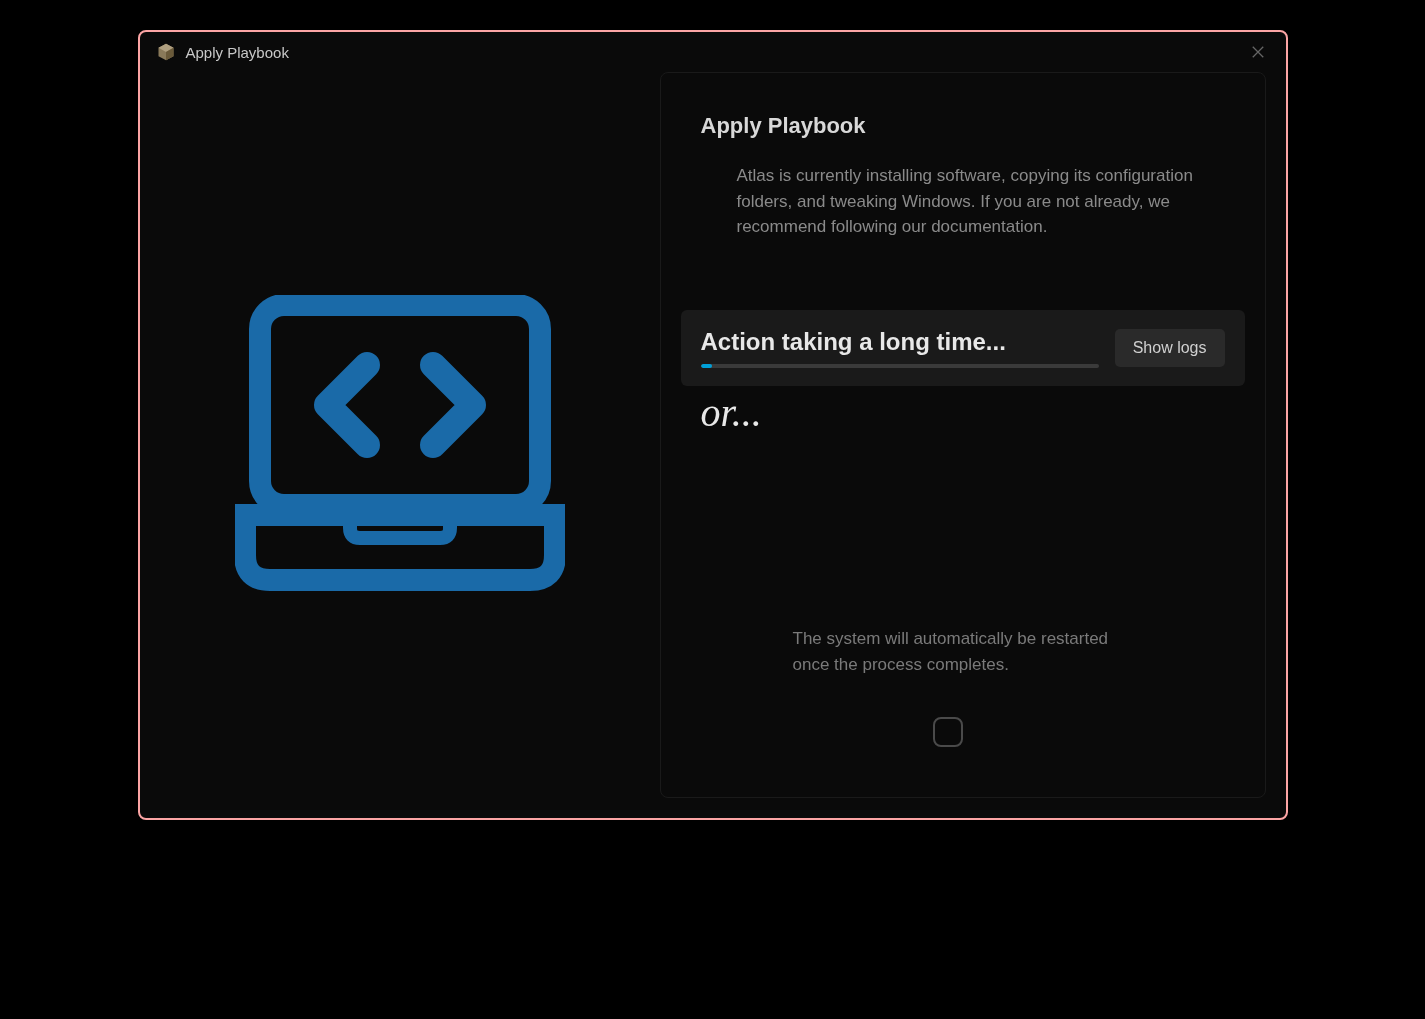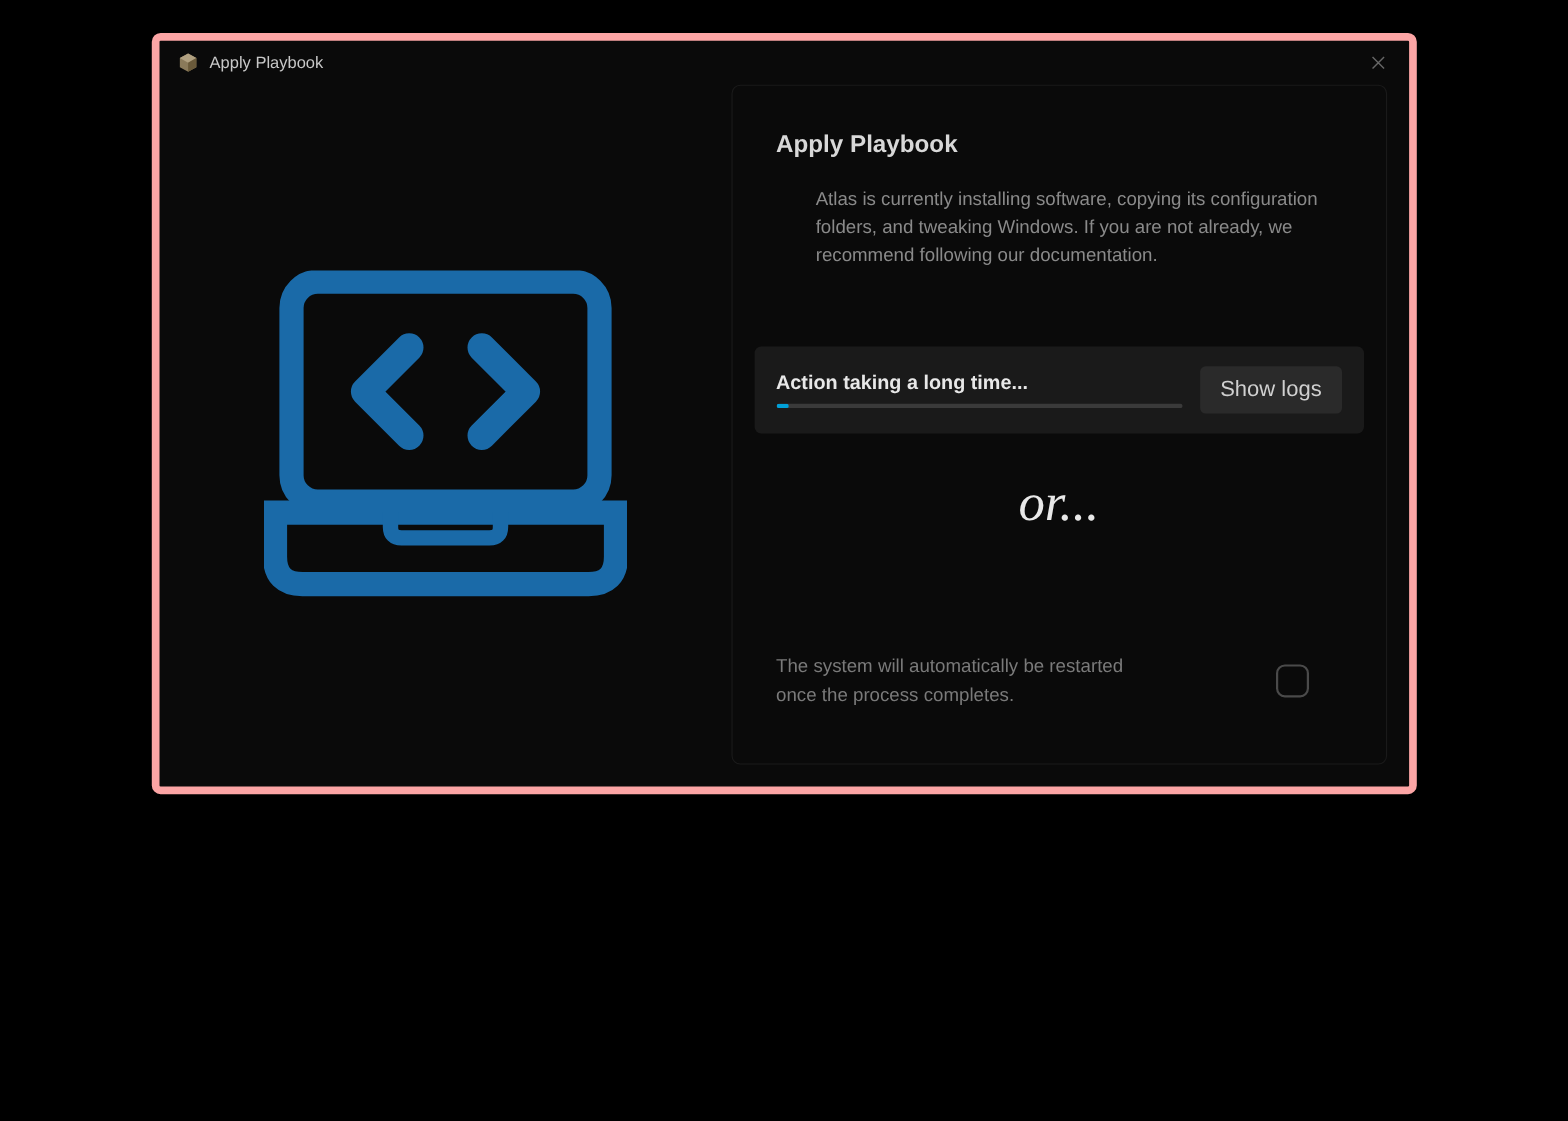--- a/index.html
+++ b/index.html
@@ -13,23 +13,23 @@
       font-family: "Segoe UI", -apple-system, BlinkMacSystemFont, sans-serif;
       display: flex;
       align-items: flex-start;
       justify-content: center;
       min-height: 100vh;
       padding: 30px;
     }
     
     .window {
       width: 1150px;
-      height: 692px;
+      height: 790px;
       background: #0a0a0a;
-      border: 7px solid #fca5a5;
+      border: 2px solid #fca5a5;
       border-radius: 8px;
       overflow: hidden;
       position: relative;
     }
     
     .titlebar {
       height: 40px;
       display: flex;
       align-items: center;
       padding: 0 16px;
@@ -131,21 +131,21 @@
       justify-content: space-between;
       gap: 16px;
     }
     
     .progress-content {
       flex: 1;
     }
     
     .progress-label {
       color: #e8e8e8;
-      font-size: 18px;
+      font-size: 24px;
       font-weight: 600;
       margin-bottom: 8px;
     }
     
     .progress-bar {
       height: 4px;
       background: #3a3a3a;
       border-radius: 2px;
       overflow: hidden;
       position: relative;
@@ -159,44 +159,44 @@
       background: #00a0d8;
       border-radius: 2px;
     }
     
     .show-logs-btn {
       background: #2a2a2a;
       color: #d0d0d0;
       border: none;
       padding: 10px 18px;
       border-radius: 5px;
-      font-size: 20px;
+      font-size: 16px;
       cursor: pointer;
       font-family: inherit;
     }
     
     .or-divider {
       color: #e8e8e8;
-      font-size: 48px;
+      font-size: 40px;
       font-style: italic;
       font-family: Georgia, serif;
-      text-align: center;
-      margin: 36px 0;
+      text-align: left;
+      margin: 3px 0;
     }
     
     .progress-full {
       width: 100%;
     }
     
     .footer {
       padding: 20px 40px 30px 40px;
       display: flex;
       align-items: center;
-      justify-content: space-between;
       gap: 40px;
+      flex-direction: column;
     }
     
     .footer-text {
       color: #7a7a7a;
       font-size: 17px;
       line-height: 1.5;
       max-width: 340px;
     }
     
     .checkbox {

